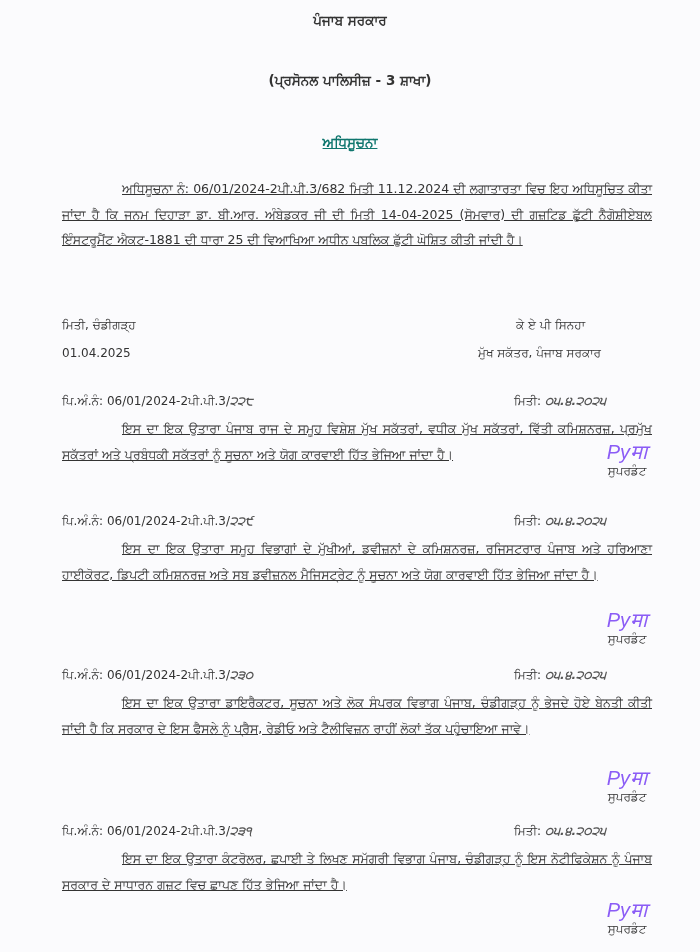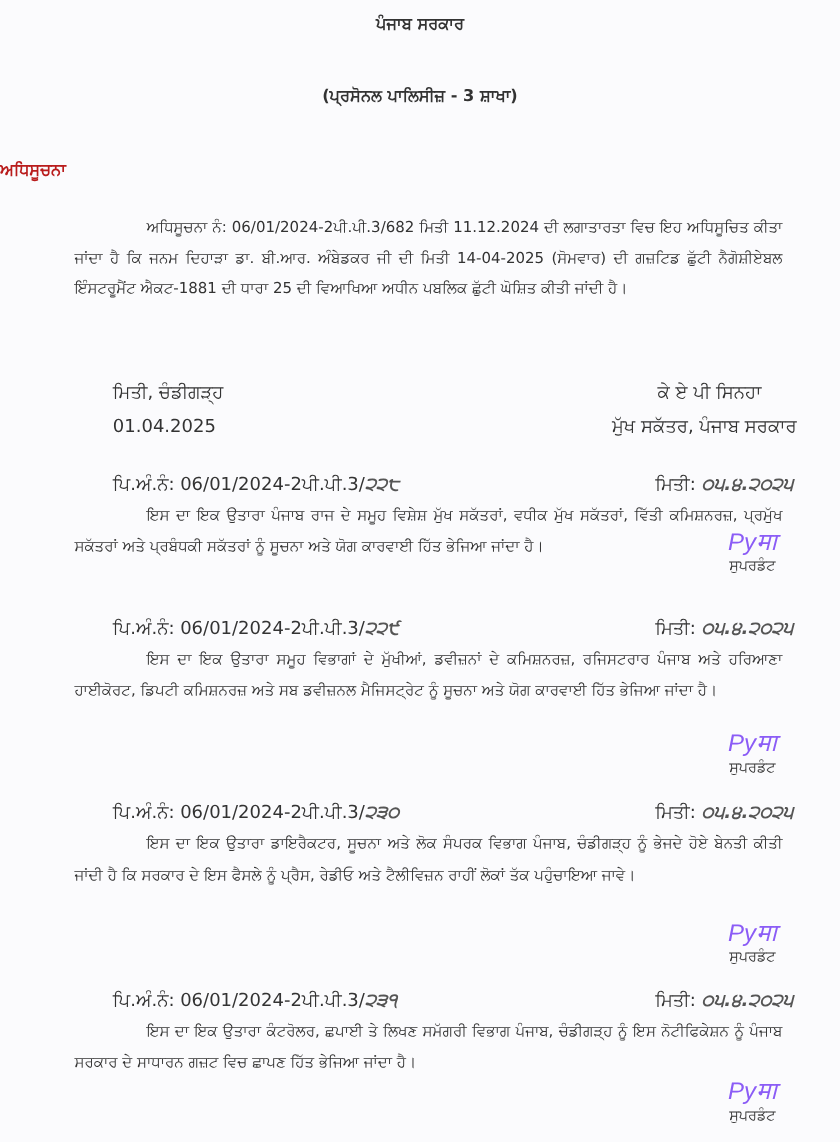--- a/index.html
+++ b/index.html
@@ -5,24 +5,24 @@
     html, body { margin: 0; padding: 0; }
     body {
       width: 700px; height: 952px; overflow: hidden;
       background: #fbfbfd;
       font-family: "DejaVu Sans", sans-serif;
       color: #2a2a2a;
       position: relative;
     }
     .page { position: absolute; left: 0; top: 0; width: 576px; height: 952px; }
     .hdr { position: absolute; left: 0; width: 700px; text-align: center; font-size: 13.5px; font-weight: bold; color: #333; }
-    .title { position: absolute; left: 0; width: 700px; text-align: left; font-size: 13.5px; font-weight: bold; color: #b91c1c; }
+    .title { position: absolute; left: 0; width: 700px; text-align: center; font-size: 13.5px; font-weight: bold; text-decoration: underline; color: #0f766e; }
     .para { position: absolute; left: 62px; width: 590px; font-size: 12.5px; line-height: 25.5px; text-align: justify; color: #333; }
-    .indent { text-indent: 60px; }
-    .abs { position: absolute; font-size: 15px; color: #333; white-space: nowrap; margin-left: 32px; }
+    .indent { text-indent: 60px; text-decoration: underline; }
+    .abs { position: absolute; font-size: 12px; color: #333; white-space: nowrap; }
     .hand { font-family: "DejaVu Sans", sans-serif; color: #555; font-style: italic; font-weight: bold; }
     .sig { position: absolute; width: 90px; text-align: center; }
     .sig-mark { font-family: Liberation Sans, sans-serif; font-style: italic; color: #8b5cf6; font-size: 20px; line-height: 20px; height: 22px; }
     .sig-label { font-size: 12px; color: #333; font-family: Liberation Serif, serif; }
   </style>
 </head>
 <body>
 
 <div class="page">
 

